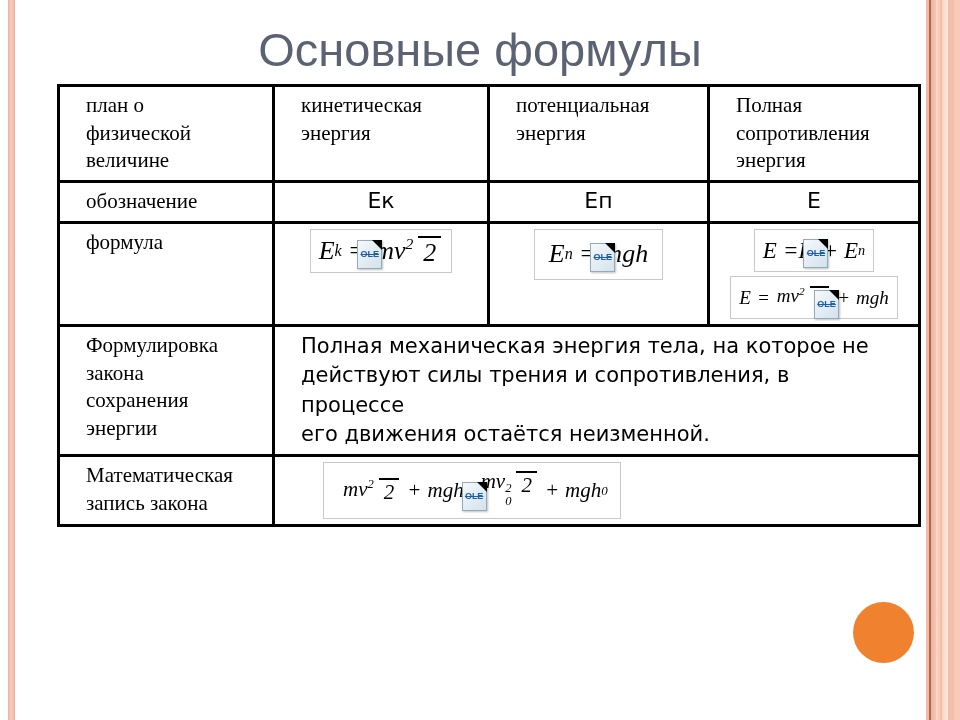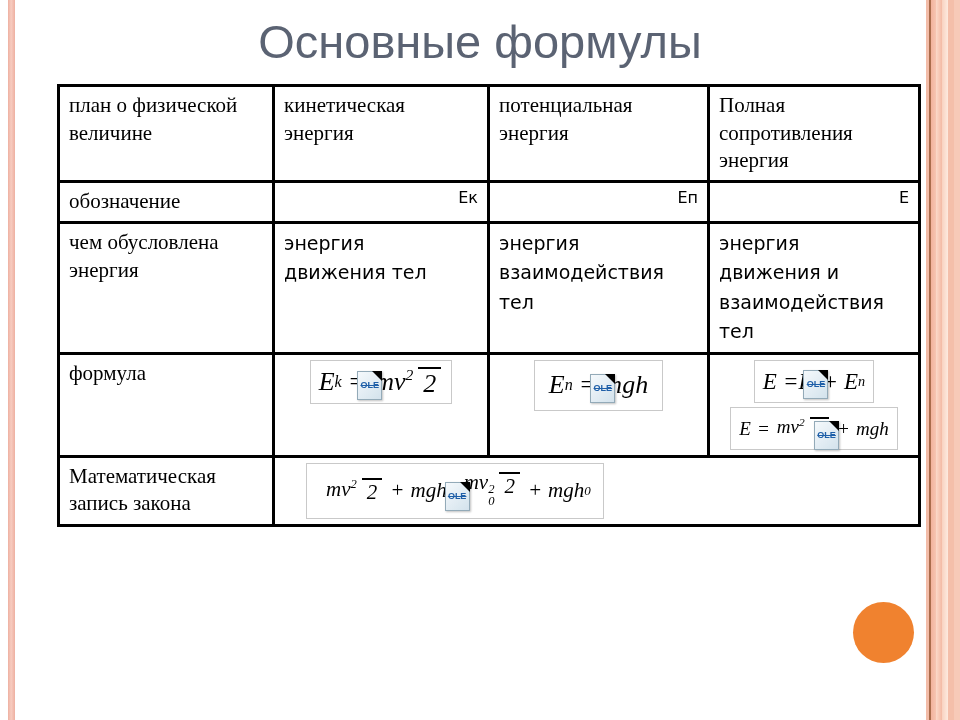--- a/index.html
+++ b/index.html
@@ -17,37 +17,37 @@
       #ffffff 0px,#ffffff 2px,
       #f3bca8 2px,#f3bca8 5px,
       #aa6c4c 5px,#aa6c4c 7px,
       #f2b29c 7px,#f6c5b2 12px,
       #fbd9ca 12px,#f3baa4 18px,
       #f9d2c0 18px,#fdeadf 24px,
       #f4bfaa 24px,#f4bfaa 30px,
       #f7cab8 30px,#f7cab8 36px);
   }
   .title{
-    position:absolute;top:16px;left:0;width:100%;margin:0;z-index:2;
+    position:absolute;top:24px;left:0;width:100%;margin:0;z-index:2;
     font-family:"Liberation Sans",sans-serif;font-weight:normal;
     font-size:47px;line-height:1.1;color:#5b6373;text-align:center;
   }
   table.tbl{
     position:absolute;left:57px;top:84px;z-index:3;background:#fff;
     border-collapse:collapse;table-layout:fixed;width:861px;
   }
   .tbl td,.tbl th{
-    border:3px solid #000;vertical-align:top;padding:5px 9px;
+    border:3px solid #000;vertical-align:top;padding:5px 26px;
     font-weight:normal;overflow:hidden;
   }
   .pre{white-space:pre-line;}
   .lbl{font-size:21px;line-height:1.32;text-align:left;}
   .hdr{font-size:21px;line-height:1.32;text-align:left;}
   .sanscell{font-family:"DejaVu Sans","Liberation Sans",sans-serif;font-size:19px;line-height:1.55;text-align:left;padding-top:9px;}
-  .desig{font-family:"DejaVu Sans","Liberation Sans",sans-serif;font-size:16px;text-align:right;vertical-align:middle;padding:0;}
+  .desig{font-family:"DejaVu Sans","Liberation Sans",sans-serif;font-size:22px;text-align:center;vertical-align:middle;padding:0;}
   .dz{font-size:22px;text-align:center;padding-top:8px;}
   .lawtext{font-family:"DejaVu Sans","Liberation Sans",sans-serif;font-size:21px;line-height:1.4;text-align:left;padding-top:8px;padding-left:11px;}
   .r1{height:91px;}.r2{height:37px;}.r3{height:129px;}.r4{height:96px;}
   .r5{height:63px;}.r6{height:94px;}.r7{height:63px;}
   .fcell{padding:4px;text-align:center;vertical-align:middle;}
   .fcell-left{padding:2px 4px;text-align:left;vertical-align:middle;}
   .fbox{
     display:inline-flex;align-items:center;justify-content:center;
     background:#fff;border:1px solid #c9c9c9;
     font-family:"Liberation Serif",serif;font-style:italic;line-height:1;
@@ -121,33 +121,20 @@
 энергия</th>
   </tr>
 
   <tr class="r2">
     <td class="lbl" style="vertical-align:middle;">обозначение</td>
     <td class="desig">Ек</td>
     <td class="desig">Еп</td>
     <td class="desig">Е</td>
   </tr>
 
-  <tr class="r3">
-    <td class="lbl pre">чем обусловлена
-энергия</td>
-    <td class="sanscell pre">энергия
-движения тел</td>
-    <td class="sanscell pre">энергия
-взаимодействия
-тел</td>
-    <td class="sanscell pre">энергия
-движения и
-взаимодействия
-тел</td>
-  </tr>
 
   <tr class="r4">
     <td class="lbl">формула</td>
     <td class="fcell">
       <span class="fbox f-big">
         <span>E</span>
             <sub>k</sub>
         <span class="gap"></span>
         <span>=</span>
         <span class="ole ole-f1">
@@ -199,20 +186,28 @@
               </span>
           <span>+</span>
           <span class="gap"></span>
           <span>mgh</span>
         </span>
       </span>
     </td>
   </tr>
 
 
+  <tr class="r6">
+    <td class="lbl pre">Формулировка
+закона сохранения
+энергии</td>
+    <td class="lawtext pre" colspan="3">Полная механическая энергия тела, на которое не
+действуют силы трения и сопротивления, в процессе
+его движения остаётся неизменной.</td>
+  </tr>
 
   <tr class="r7">
     <td class="lbl pre">Математическая
 запись закона</td>
     <td class="fcell-left" colspan="3">
       <span class="fbox f-law" style="margin-left:22px;padding:8px 12px;">
         <span class="frac">
           <span class="num"><span>mv</span><sup>2</sup></span>
           <span class="den">2</span>
         </span>

